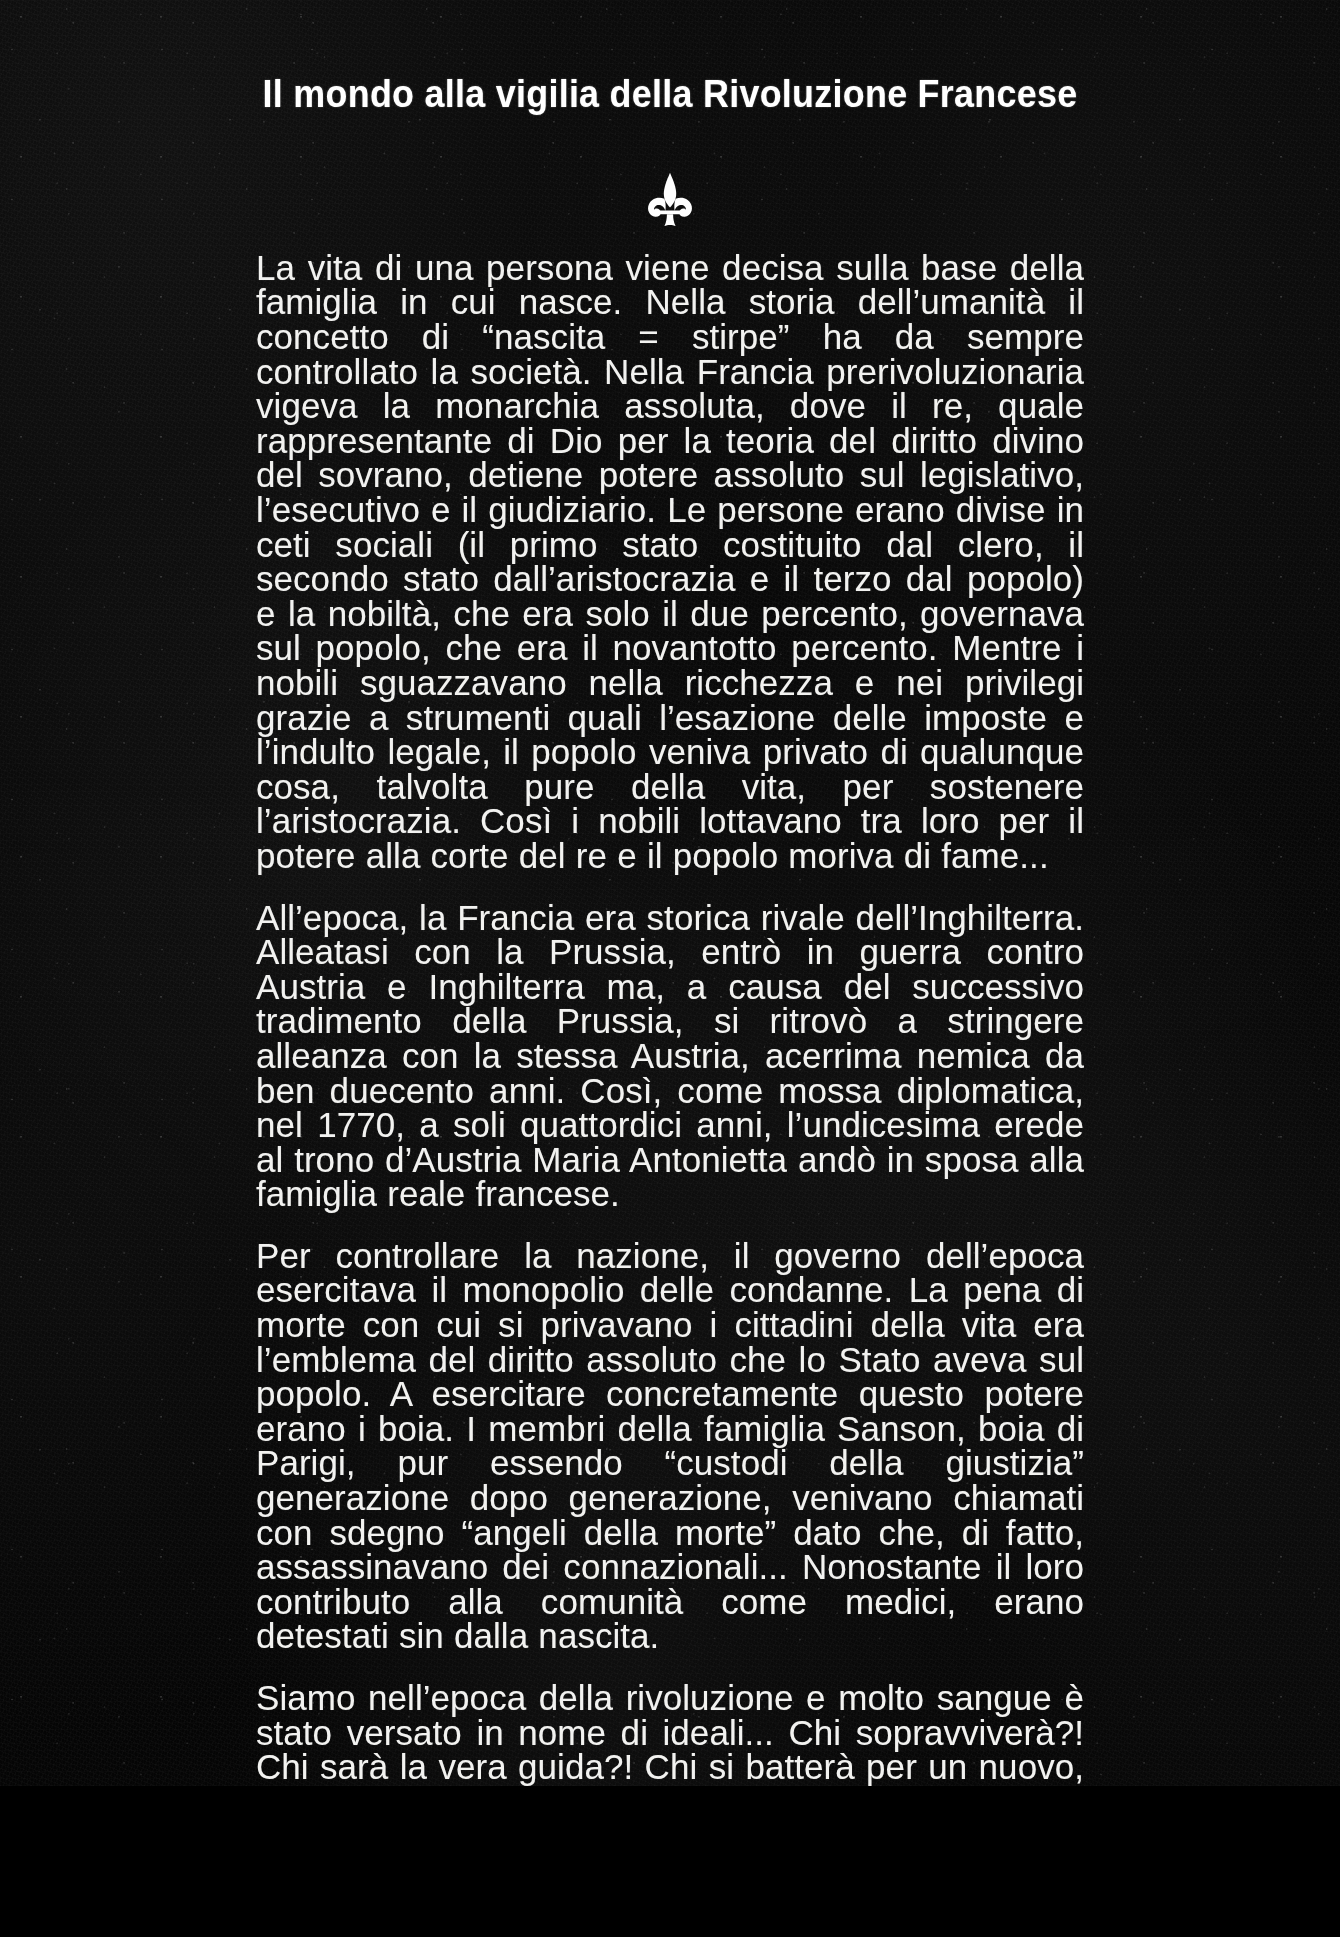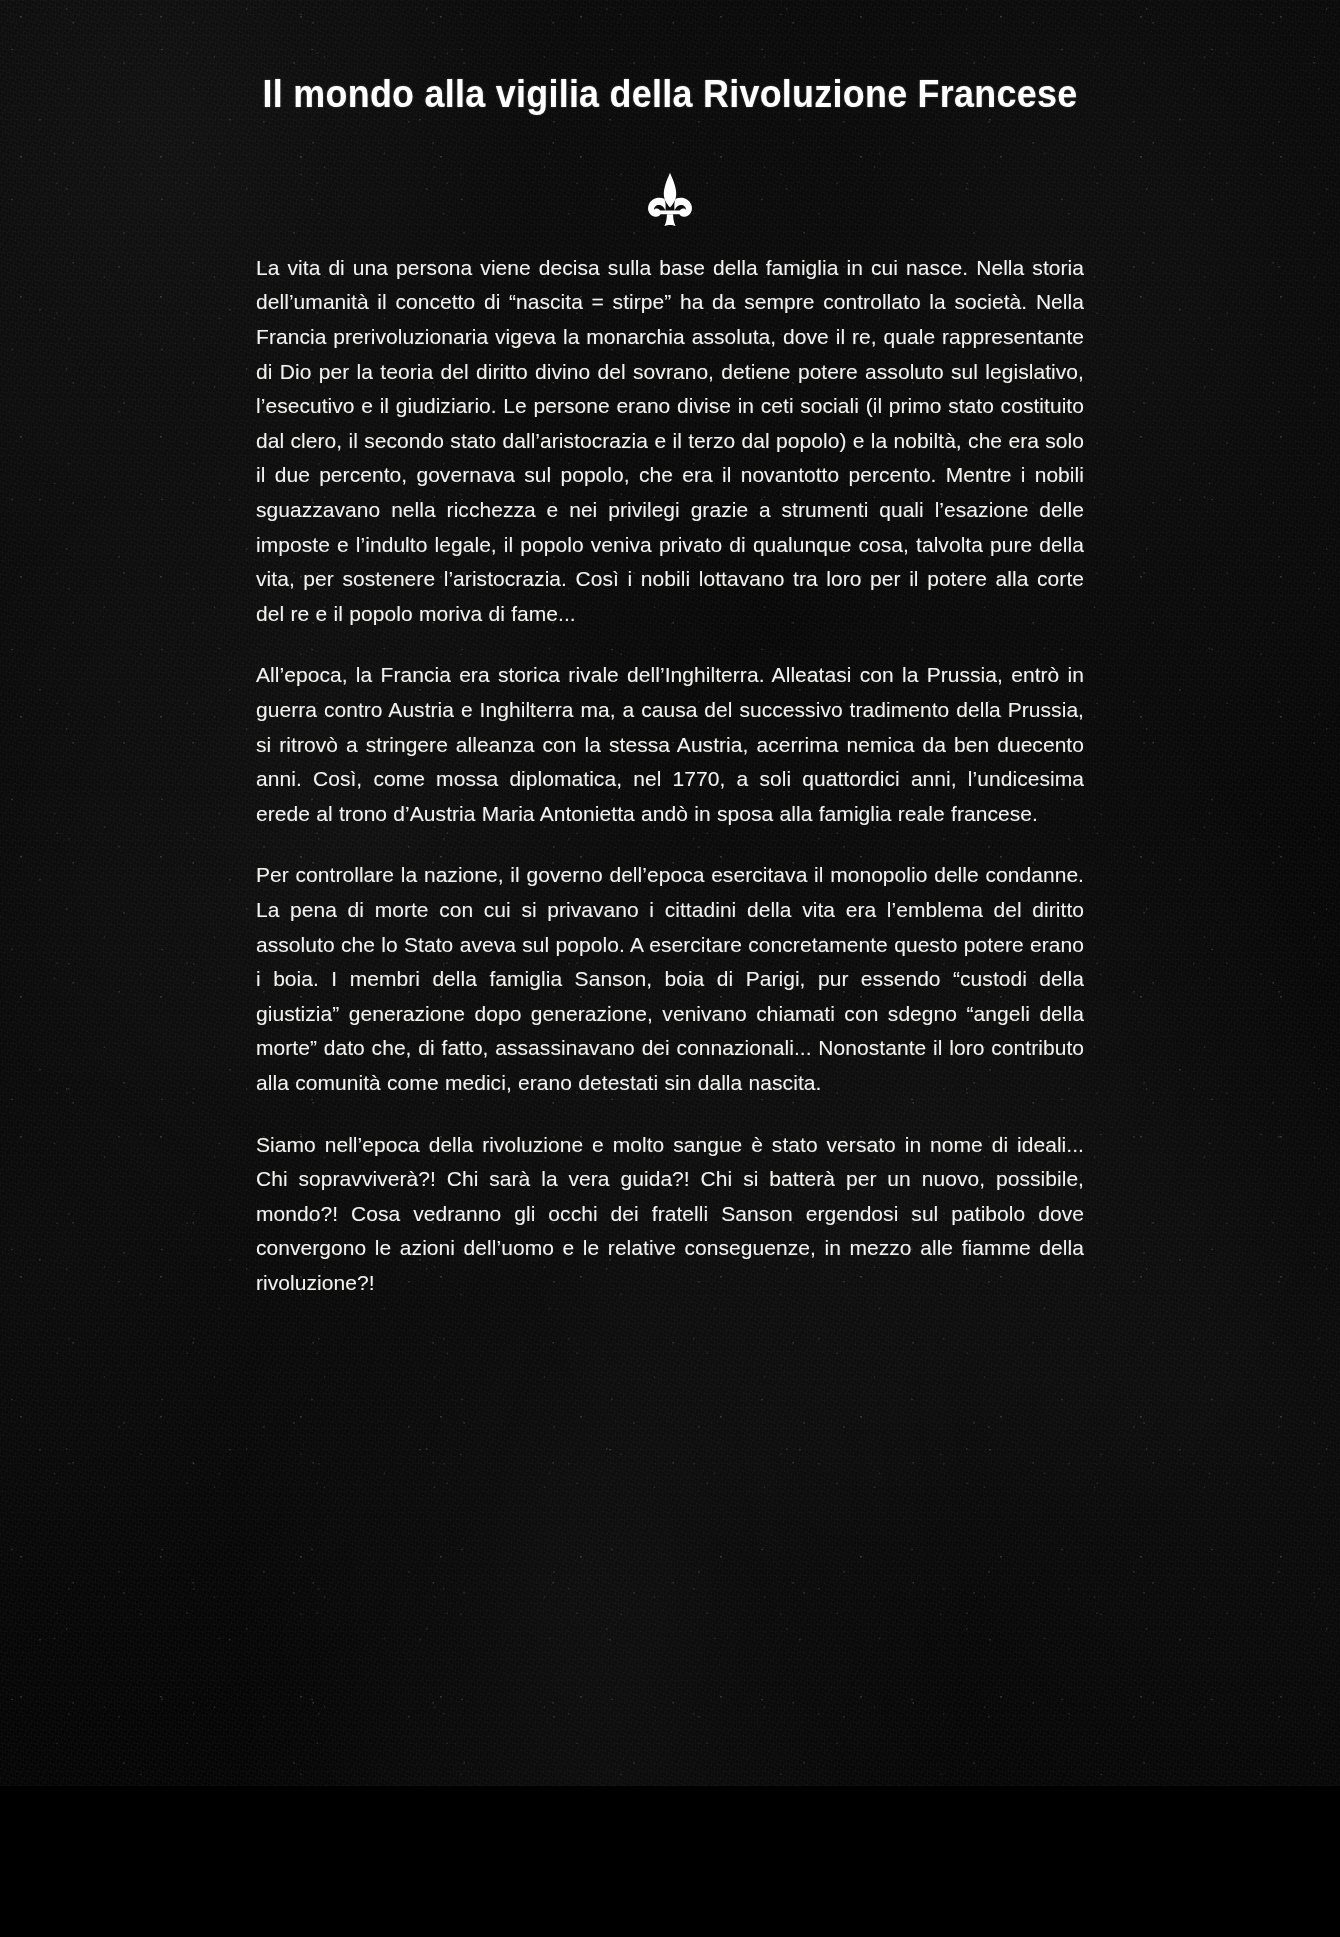--- a/index.html
+++ b/index.html
@@ -100,21 +100,21 @@
 
   
   .body-text {
     margin: 0 auto;
     width: 828px;
     padding-top: 10px;
   }
   .para {
     color: #f2f2f0;
     font-family: "Liberation Sans", sans-serif;
-    font-size: 21px;
+    font-size: 35px;
     line-height: 34.6px;
     text-align: justify;
     text-justify: inter-word;
     margin: 0 0 27px 0;
     letter-spacing: 0.05px;
     word-spacing: 0.4px;
     text-shadow: 0 0 1px rgba(255,255,255,0.25);
     hyphens: manual;
   }
   .para:last-child { margin-bottom: 16px; }

